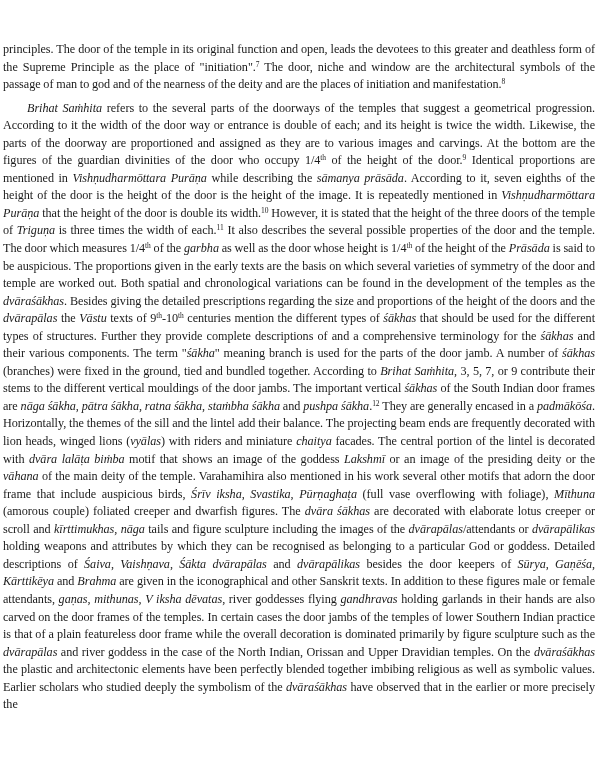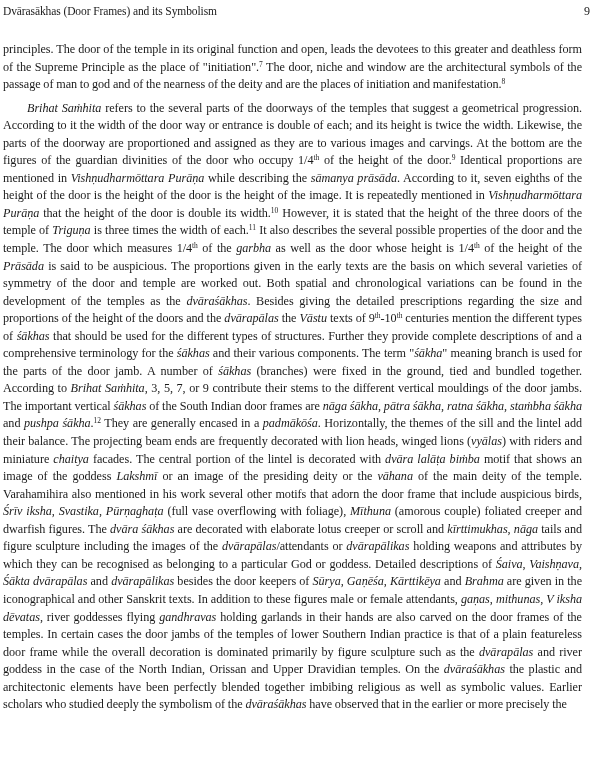--- a/index.html
+++ b/index.html
@@ -9,36 +9,32 @@
     color: #1a1a1a;
   }
   .page { position: relative; width: 600px; height: 777px; }
   .running-head {
     position: absolute; left: 3px; right: 10px; top: 4px;
     height: 18px; display: flex; justify-content: space-between; align-items: baseline;
     font-size: 11.5px; letter-spacing: -0.1px;
   }
   .running-head .num { font-size: 12px; }
   .body-text {
-    position: absolute; left: 3px; right: 18px; top: 41px;
+    position: absolute; left: 3px; right: 5px; top: 41px;
     font-size: 12.2px; line-height: 17.55px;
     text-align: justify; letter-spacing: -0.05px; word-spacing: -0.2px;
   }
   .body-text p { margin: 0; }
   .body-text p + p { margin-top: 6px; font-family: Liberation Serif, serif; }
   .body-text p.indent { text-indent: 24px; }
   sup { font-size: 7.5px; line-height: 0; vertical-align: 4px; }
   i { font-style: italic; }
 </style>
 </head>
 <body>
 
 <div class="page">
-  <div class="running-head">
-    <span>Dvārasākhas (Door Frames) and its Symbolism</span>
-    <span class="num">9</span>
-  </div>
 
   <div class="body-text">
     <p><span>principles. The door of the temple in its original function and open, leads the devotees to this greater and deathless form of the Supreme Principle as the place of "initiation".</span><sup>7</sup><span> The door, niche and window are the architectural symbols of the passage of man to god and of the nearness of the deity and are the places of initiation and manifestation.</span><sup>8</sup></p>
     <p class="indent"><i>Brihat Saṁhita</i><span> refers to the several parts of the doorways of the temples that suggest a geometrical progression.  According to it the width of the door way or entrance is double of each; and its height is twice the width. Likewise, the parts of the doorway are proportioned and assigned as they are to various images and carvings.  At the bottom are the figures of the guardian divinities of the door who occupy 1/4</span><sup>th</sup><span> of the height of the door.</span><sup>9</sup><span> Identical proportions are mentioned in </span><i>Vishṇudharmōttara Purāṇa</i><span> while describing the </span><i>sāmanya prāsāda</i><span>.  According to it, seven eighths of the height of the door is the height of the door is the height of the image. It is repeatedly mentioned in </span><i>Vishṇudharmōttara Purāṇa</i><span> that the height of the door is double its width.</span><sup>10</sup><span> However, it is stated that the height of the three doors of the temple of </span><i>Triguṇa</i><span> is three times the width of each.</span><sup>11</sup><span> It also describes the several possible properties of the door and the temple.  The door which measures 1/4</span><sup>th</sup><span> of the </span><i>garbha</i><span> as well as the door whose height is 1/4</span><sup>th</sup><span> of the height of the </span><i>Prāsāda</i><span> is said to be auspicious. The proportions given in the early texts are the basis on which several varieties of symmetry of the door and temple are worked out. Both spatial and chronological variations can be found in the development of the temples as the </span><i>dvāraśākhas</i><span>. Besides giving the detailed prescriptions regarding the size and proportions of the height of the doors and the </span><i>dvārapālas</i><span> the </span><i>Vāstu</i><span> texts of 9</span><sup>th</sup><span>-10</span><sup>th</sup><span> centuries mention the different types of </span><i>śākhas</i><span> that should be used for the different types of structures.  Further they provide complete descriptions of and a comprehensive terminology for the </span><i>śākhas</i><span> and their various components.  The term "</span><i>śākha</i><span>" meaning branch is used for the parts of the door jamb. A number of </span><i>śākhas</i><span> (branches) were fixed in the ground, tied and bundled together. According to </span><i>Brihat Saṁhita</i><span>, 3, 5, 7, or 9 contribute their stems to the different vertical mouldings of the door jambs.  The important vertical </span><i>śākhas</i><span> of the South Indian door frames are </span><i>nāga śākha</i><span>, </span><i>pātra śākha</i><span>, </span><i>ratna śākha</i><span>, </span><i>staṁbha śākha</i><span> and </span><i>pushpa śākha</i><span>.</span><sup>12</sup><span> They are generally encased in a </span><i>padmākōśa</i><span>. Horizontally, the themes of the sill and the lintel add their balance.  The projecting beam ends are frequently decorated with lion heads, winged lions (</span><i>vyālas</i><span>) with riders and miniature </span><i>chaitya</i><span> facades.  The central portion of the lintel is decorated with </span><i>dvāra lalāṭa biṁba</i><span> motif that shows an image of the goddess </span><i>Lakshmī</i><span> or an image of the presiding deity or the </span><i>vāhana</i><span> of the main deity of the temple. Varahamihira also mentioned in his work several other motifs that adorn the door frame that include auspicious birds, </span><i>Śrīv iksha</i><span>, </span><i>Svastika</i><span>, </span><i>Pūrṇaghaṭa</i><span> (full vase overflowing with foliage), </span><i>Mīthuna</i><span> (amorous couple) foliated creeper and dwarfish figures. The </span><i>dvāra śākhas</i><span> are decorated with elaborate lotus creeper or scroll and </span><i>kīrttimukhas</i><span>, </span><i>nāga</i><span> tails and figure sculpture including the images of the </span><i>dvārapālas</i><span>/attendants or </span><i>dvārapālikas</i><span> holding weapons and attributes by which they can be recognised as belonging to a particular God or goddess.  Detailed descriptions of </span><i>Śaiva</i><span>, </span><i>Vaishṇava</i><span>, </span><i>Śākta dvārapālas</i><span> and </span><i>dvārapālikas</i><span> besides the door keepers of </span><i>Sūrya</i><span>, </span><i>Gaṇēśa</i><span>, </span><i>Kārttikēya</i><span> and </span><i>Brahma</i><span> are given in the iconographical and other Sanskrit texts. In addition to these figures male or female attendants, </span><i>gaṇas</i><span>, </span><i>mithunas</i><span>, </span><i>V iksha dēvatas</i><span>, river goddesses flying </span><i>gandhravas</i><span> holding garlands in their hands are also carved on the door frames of the temples. In certain cases the door jambs of the temples of lower Southern Indian practice is that of a plain featureless door frame while the overall decoration is dominated primarily by figure sculpture such as the </span><i>dvārapālas</i><span> and river goddess in the case of the North Indian, Orissan and Upper Dravidian temples.  On the </span><i>dvāraśākhas</i><span> the plastic and architectonic elements have been perfectly blended together imbibing religious as well as symbolic values.  Earlier scholars who studied deeply the symbolism of the </span><i>dvāraśākhas</i><span> have observed that in the earlier or more precisely the</span></p>
   </div>
 </div>
 
 </body></html>

